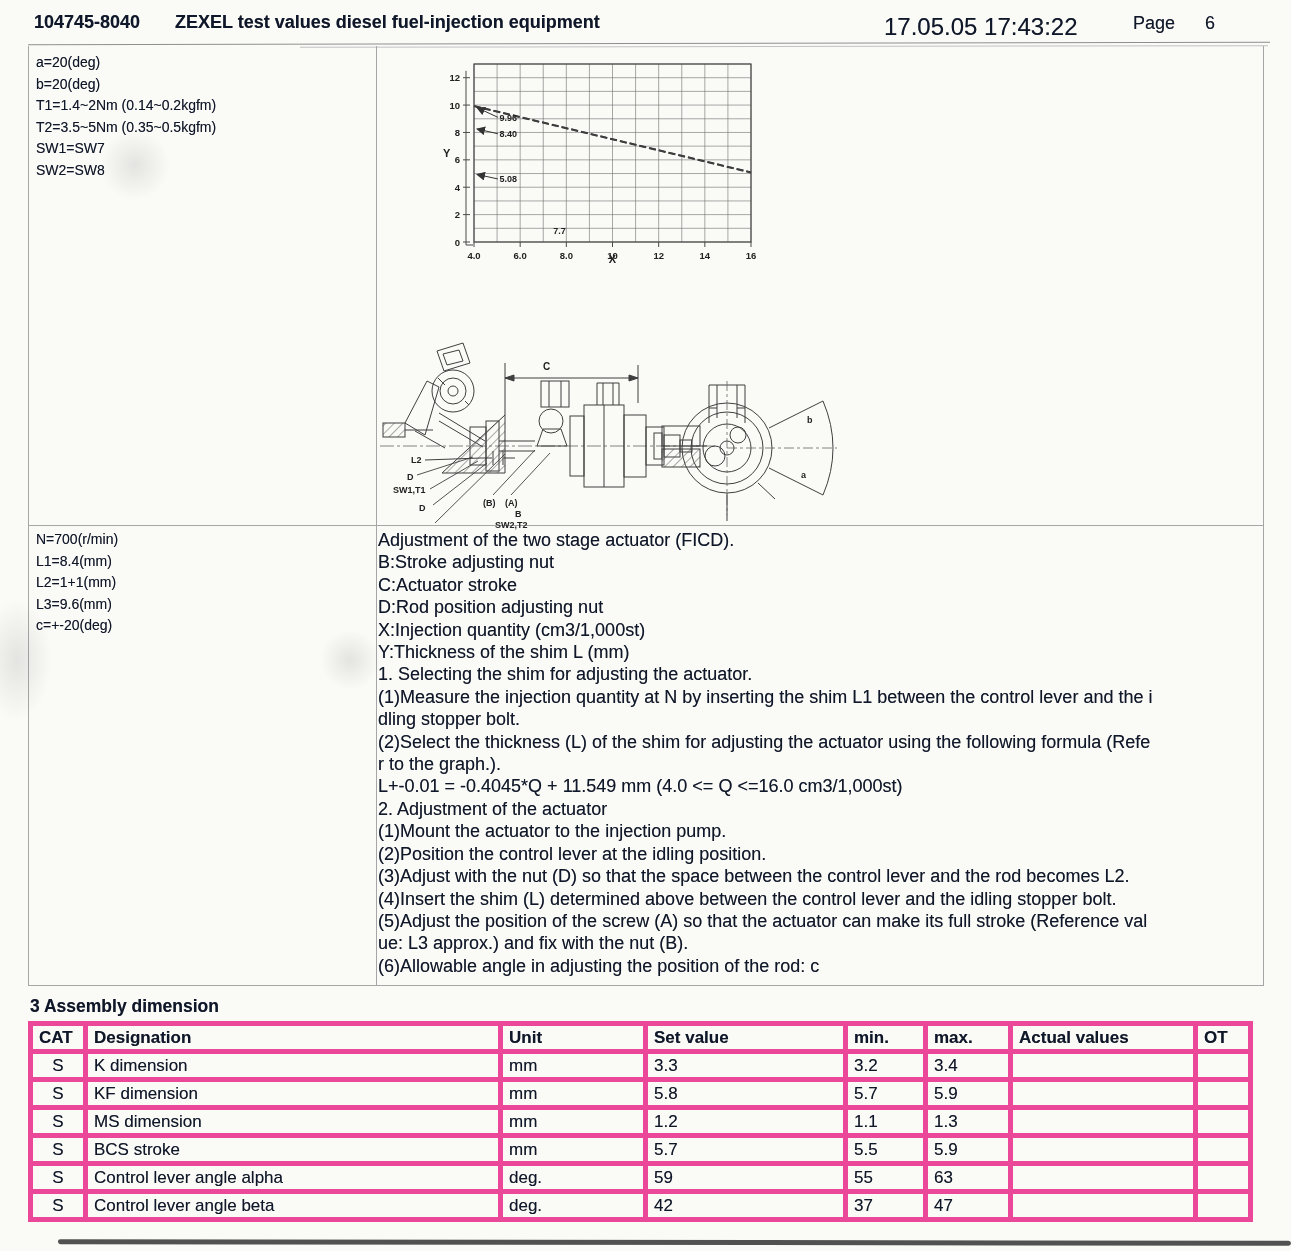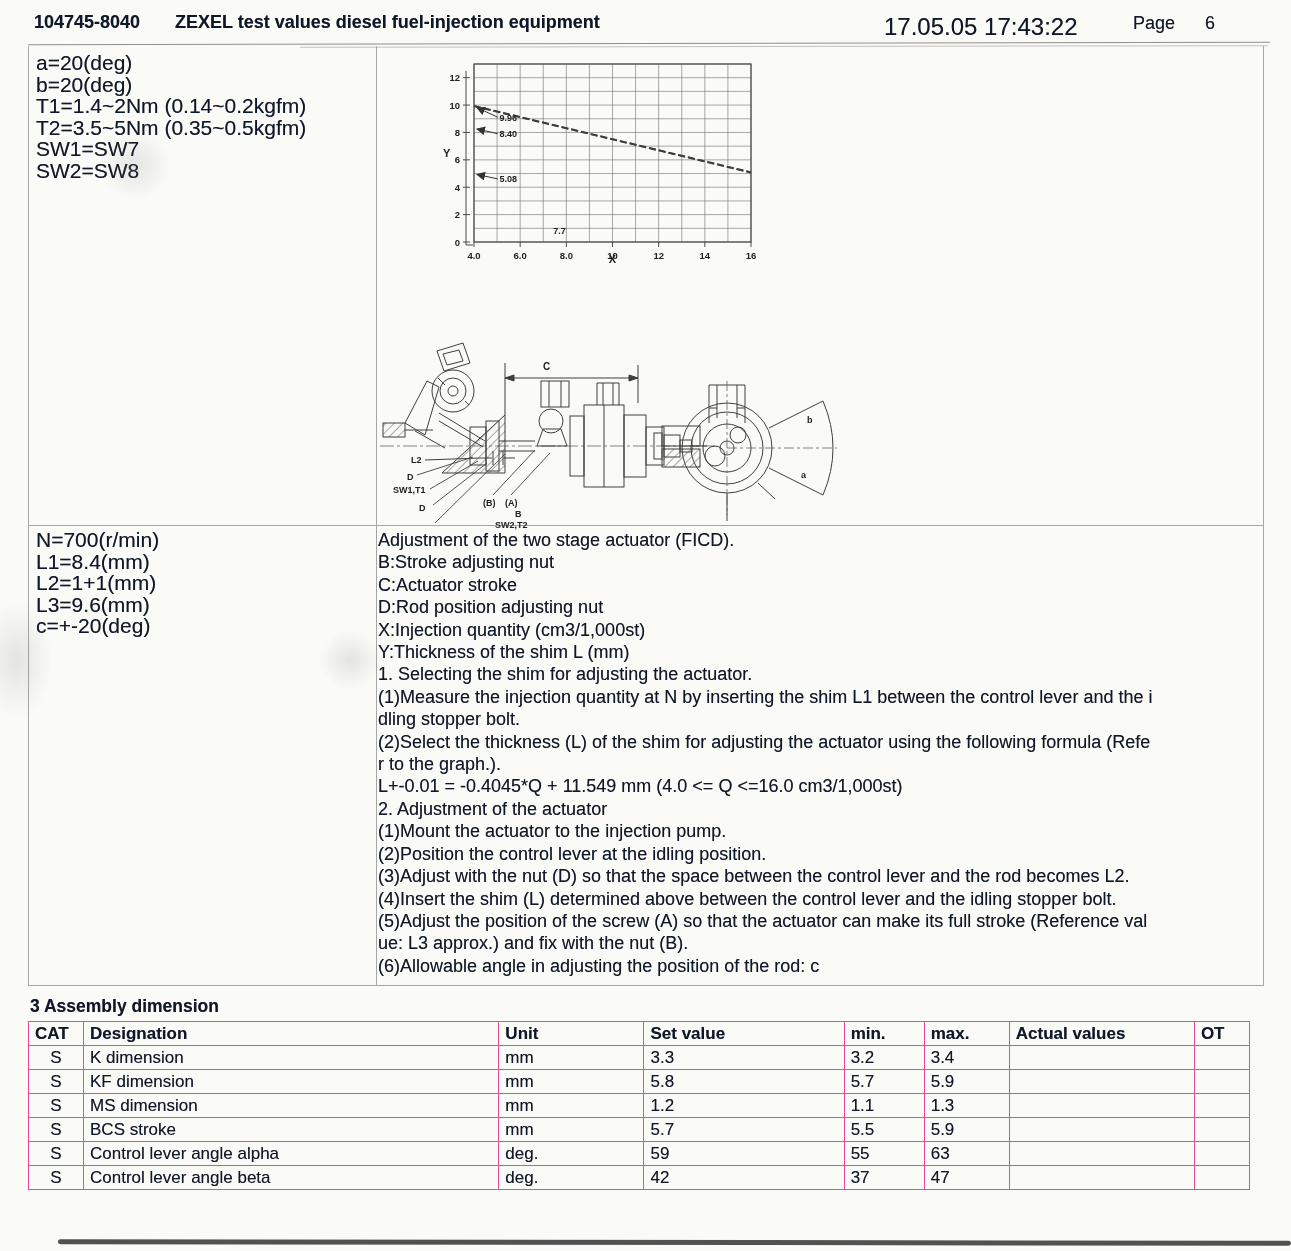--- a/index.html
+++ b/index.html
@@ -14,34 +14,34 @@
   .hdr-page{left:1133px;top:13px;font-size:18px;}
   .hdr-pageno{left:1205px;top:13px;font-size:18px;}
   .rule1{left:28px;top:43px;width:1242px;height:1px;background:#8f8f8f;transform:rotate(-.12deg);}
   .rule2{left:300px;top:46px;width:968px;height:1px;background:#c2c2c2;transform:rotate(-.1deg);}
   
   .main-box{left:28px;top:46px;width:1234px;height:939px;border-left:1px solid #a6a6a6;
             border-right:1px solid #a6a6a6;border-bottom:1px solid #a6a6a6;}
   .vdiv{position:absolute;left:347px;top:0;bottom:0;width:1px;background:#a6a6a6;}
   .hdiv{position:absolute;left:0;top:479px;width:100%;height:1px;background:#a6a6a6;}
   
-  .spec{font-size:21px;line-height:21.6px;white-space:nowrap;}
+  .spec{font-size:14px;line-height:21.6px;white-space:nowrap;}
   .spec-top{left:36px;top:52px;}
   .spec-bottom{left:36px;top:529px;}
   
   .instr{left:378px;top:529px;width:882px;font-size:18px;line-height:22.4px;}
   .instr div{white-space:nowrap;overflow:hidden;}
   
   .chart-wrap{left:432px;top:50px;}
   .diagram-wrap{left:375px;top:323px;}
   
   .asm-title{left:30px;top:996px;font-size:17.5px;font-weight:bold;}
   .asm-tbl-wrap{left:28px;top:1021px;}
   table.asm{border-collapse:collapse;table-layout:fixed;width:1222px;}
-  table.asm th,table.asm td{border:1px solid #ec4899;font-size:17px;padding:0 6px;height:23px;
+  table.asm th,table.asm td{border:5px solid #ec4899;font-size:17px;padding:0 6px;height:23px;
     text-align:left;font-weight:normal;overflow:hidden;white-space:nowrap;}
   table.asm th{font-weight:bold;}
   table.asm td.cat{text-align:center;}
   
   .scan-bar{left:58px;top:1240px;width:1233px;height:5px;background:#515151;border-radius:3px;transform:rotate(.08deg);}
   .smudge{border-radius:50%;background:radial-gradient(closest-side,rgba(110,110,110,.16),rgba(110,110,110,0));}
   .sm1{left:-18px;top:600px;width:70px;height:120px;}
   .sm2{left:320px;top:630px;width:60px;height:60px;}
   .sm3{left:100px;top:130px;width:70px;height:70px;}
   svg text{text-shadow:none;}

